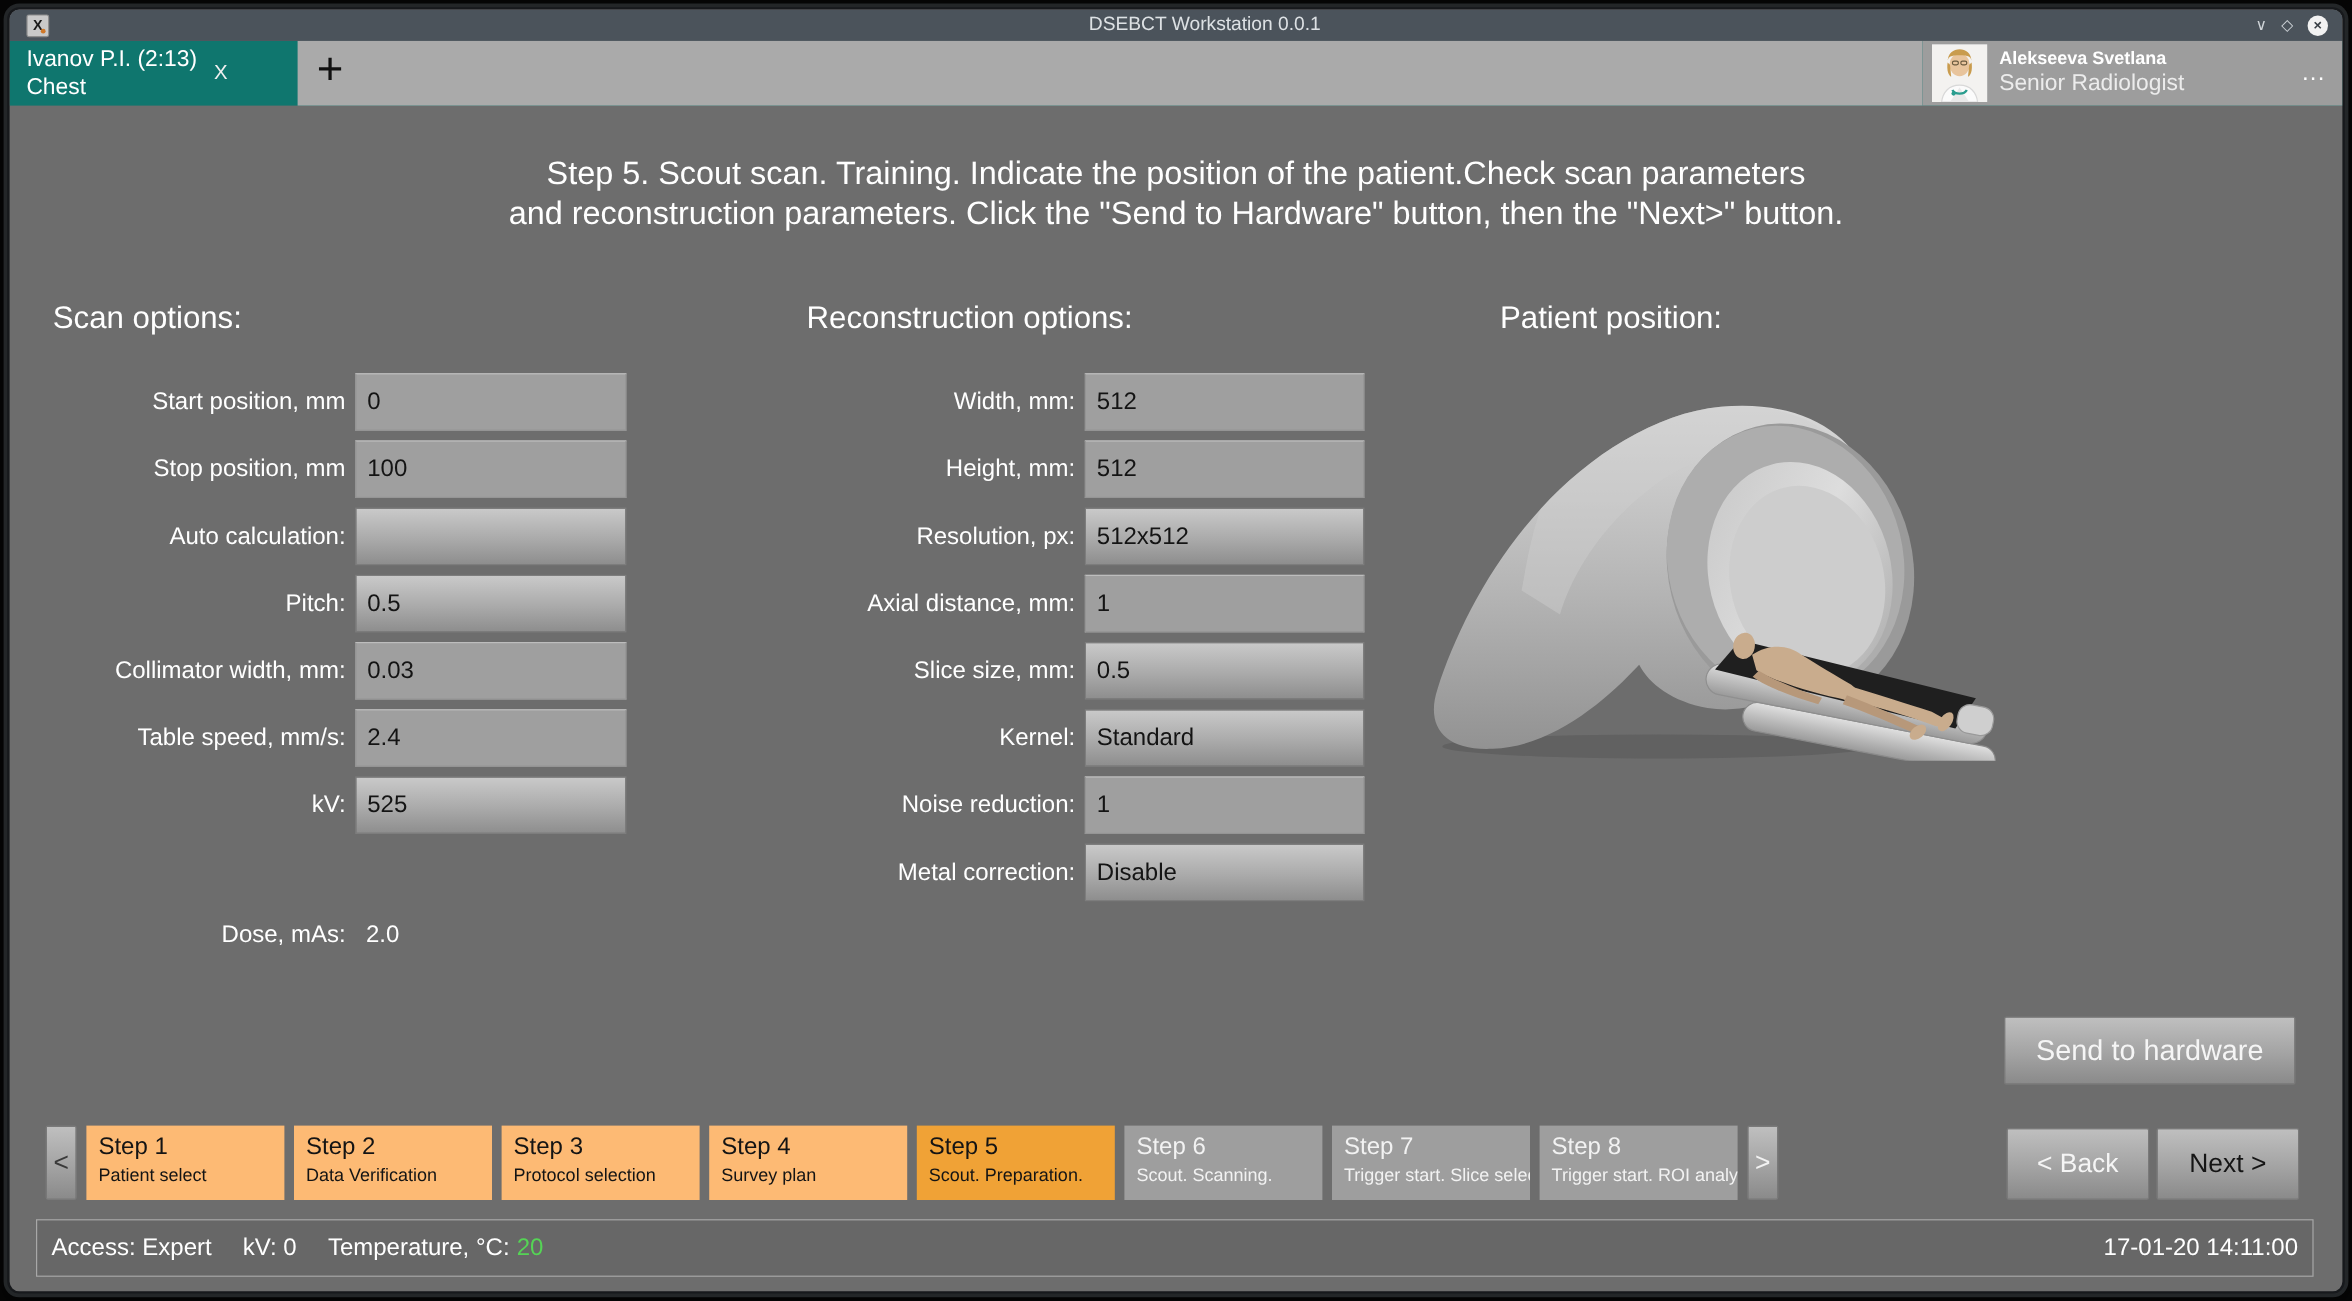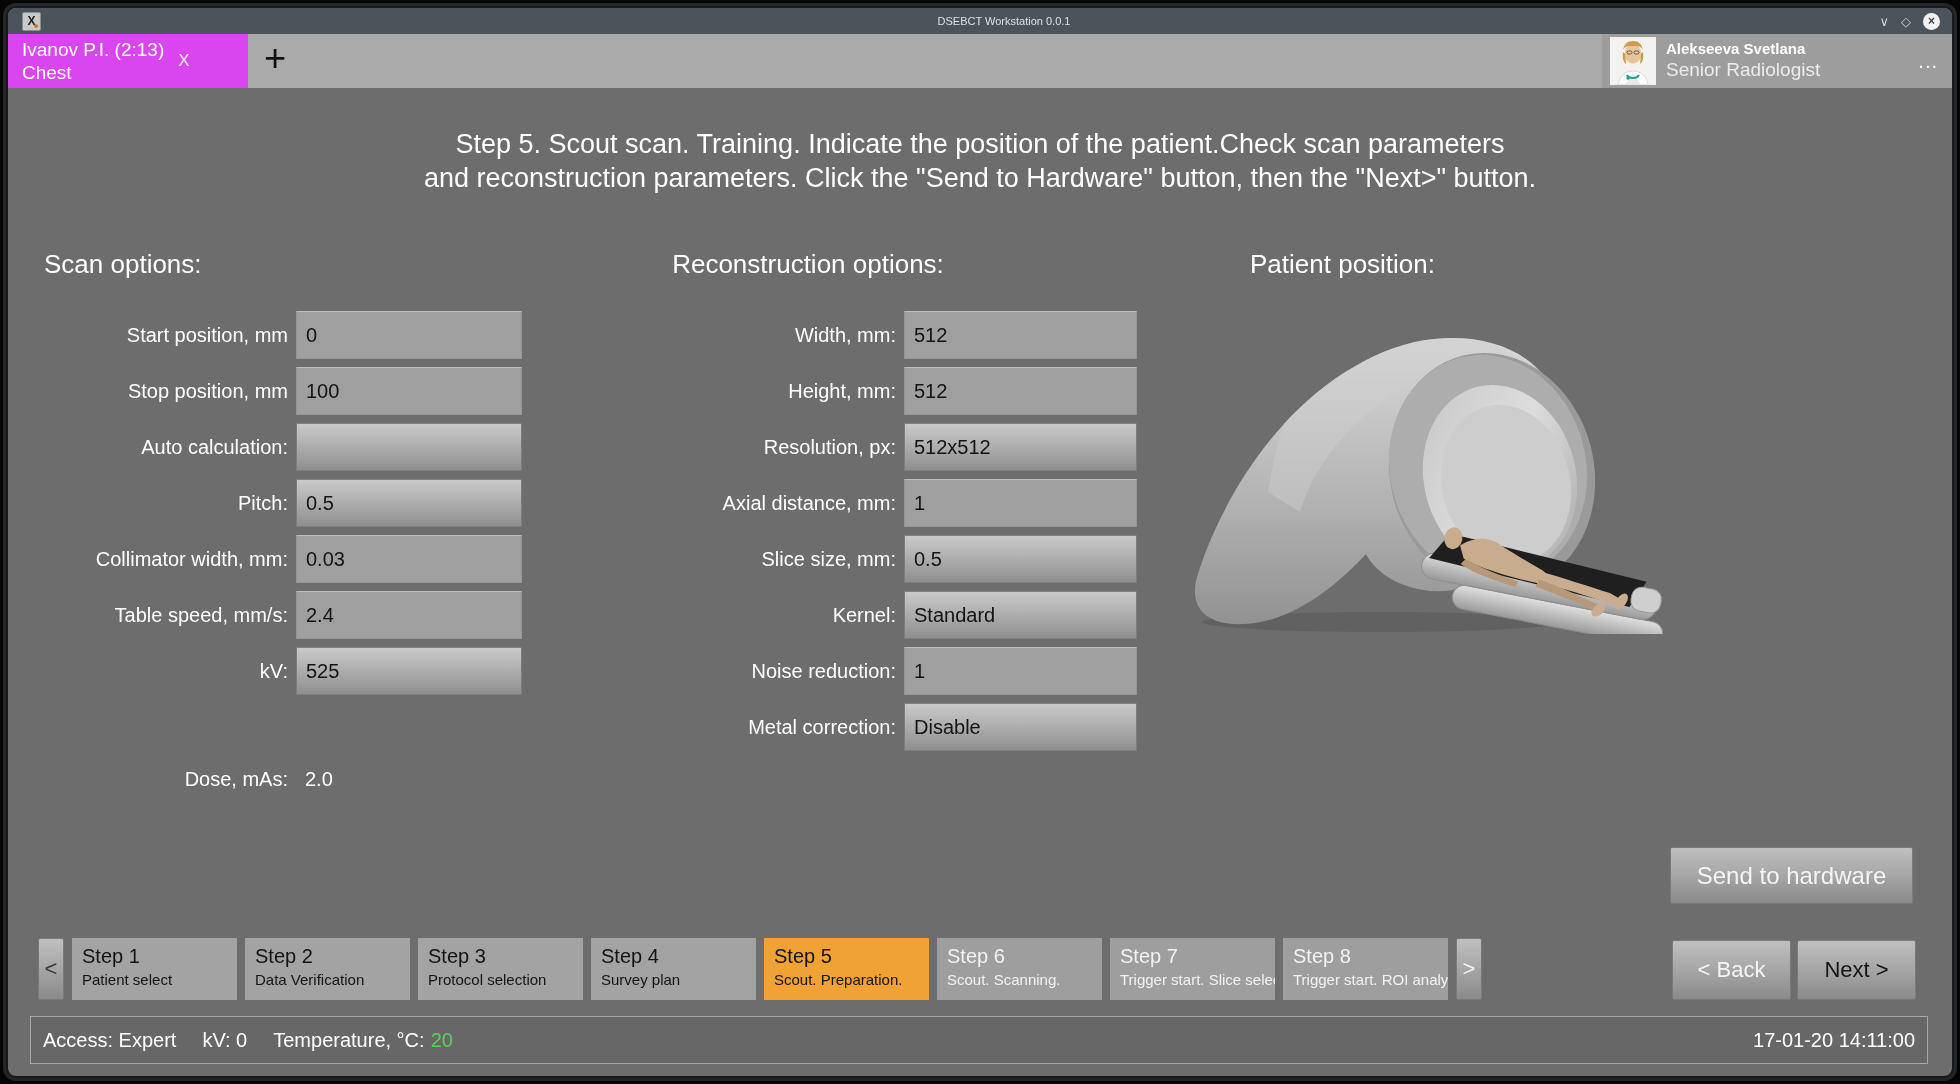--- a/index.html
+++ b/index.html
@@ -5,26 +5,26 @@
   html,body{margin:0;padding:0;width:1960px;height:1084px;overflow:hidden;background:#060606;
     font-family:"Liberation Sans","DejaVu Sans",sans-serif;}
   .window{position:absolute;left:6px;top:6px;width:1944px;height:1068px;background:#6d6d6d;
     border:2px solid #17191c;border-radius:10px;overflow:hidden;display:flex;flex-direction:column;
     box-shadow:0 0 0 3px #232628,0 8px 24px rgba(0,0,0,.6);}
   
   .titlebar{height:26px;background:#4b535b;position:relative;display:flex;align-items:center;flex:none;}
   .app-icon{position:absolute;left:14px;top:4px;width:17px;height:17px;background:#c9c9c9;border:1px solid #8e8e8e;
     border-radius:2px;color:#1a1a1a;font-weight:bold;font-size:12px;line-height:16px;text-align:center;}
   .app-icon i{position:absolute;right:2px;bottom:2px;width:4px;height:4px;background:#d07828;border-radius:50%;}
-  .win-title{position:absolute;left:0;right:0;text-align:center;color:#dde1e4;font-size:11px;margin-left:48px;}
+  .win-title{position:absolute;left:0;right:0;text-align:center;color:#dde1e4;font-size:16px;margin-left:48px;}
   .win-controls{position:absolute;right:12px;top:0;height:26px;display:flex;align-items:center;gap:12px;color:#cfd4d8;font-size:13px;}
   .wc-close{width:17px;height:17px;border-radius:50%;background:#f2f2f2;color:#3a4046;font-size:12px;font-weight:bold;
     display:flex;align-items:center;justify-content:center;line-height:1;}
   
-  .tabbar{height:54px;display:flex;flex:none;background:#d946ef;}
+  .tabbar{height:54px;display:flex;flex:none;background:#0f766e;}
   .tab-active{width:226px;display:flex;align-items:center;padding-left:14px;color:#fff;}
   .tab-lines{font-size:19px;line-height:1.22;}
   .tab-close{margin-left:10px;font-size:17px;color:#f0f0f0;cursor:default;padding:2px 4px;}
   .tab-strip{flex:1;background:#aaaaaa;display:flex;align-items:center;}
   .new-tab{font-size:38px;color:#111;line-height:1;padding:0 0 6px 16px;cursor:default;}
   .user-block{width:332px;background:#9d9d9d;display:flex;align-items:center;padding:0 10px 0 8px;gap:10px;}
   .avatar{width:46px;height:48px;background:#f4f4f4;flex:none;overflow:hidden;}
   .user-names{flex:1;line-height:1.3;}
   .user-name{color:#fff;font-weight:bold;font-size:15px;}
   .user-role{color:#ececec;font-size:19px;}
@@ -60,21 +60,21 @@
   #next-btn{left:1789px;top:852px;width:119px;height:60px;font-size:22px;color:#151515;}
   
   .steps{position:absolute;left:30px;top:850px;display:flex;gap:8px;height:62px;}
   .step-nav{width:26px;height:62px;font-size:22px;flex:none;position:static;}
   #steps-prev{color:#3a3a3a;}
   #steps-next{color:#f2f2f2;}
   #tiles{display:flex;gap:8px;}
   .step{width:165px;height:62px;box-sizing:border-box;padding:5px 0 0 10px;overflow:hidden;white-space:nowrap;flex:none;}
   .step .st{font-size:20px;line-height:1.35;}
   .step .ss{font-size:15px;line-height:1.35;}
-  .step.done{background:#a3a3a3;color:#141414;}
+  .step.done{background:#fdba74;color:#141414;}
   .step.active{background:#f0a236;color:#141414;}
   .step.pending{background:#9e9e9e;color:#f2f2f2;}
   
   .statusbar{position:absolute;left:22px;top:928px;width:1898px;height:48px;background:#676767;border:1px solid #a8a8a8;
     box-sizing:border-box;display:flex;align-items:center;padding:0 12px;font-size:20px;color:#fff;}
   .statusbar .seg{margin-right:26px;}
   .temp-ok{color:#55d455;margin-left:6px;}
   .datetime{margin-left:auto;}
 </style>
 </head>

